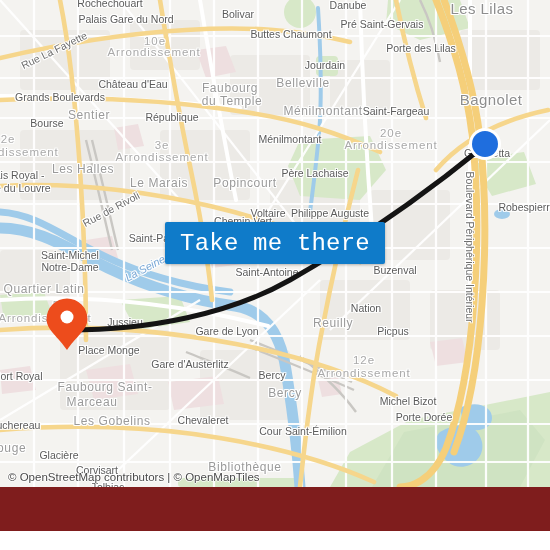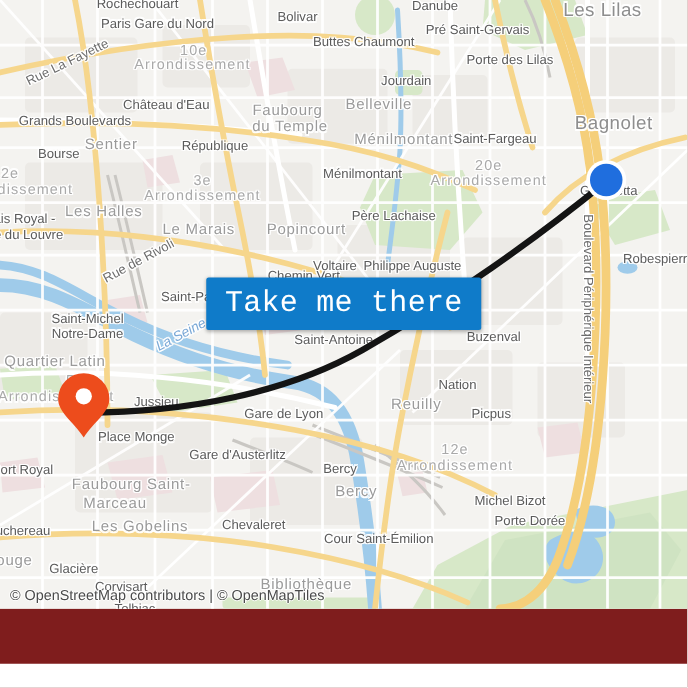--- a/index.html
+++ b/index.html
@@ -311,27 +311,27 @@
         <g stroke="#f5cf7a" fill="none" stroke-width="7" stroke-linecap="round">
           <path d="M436 0 C 452 40, 466 84, 472 134 C 478 188, 478 246, 474 300 C 470 354, 462 406, 446 448 C 432 482, 410 487, 400 487"></path>
           <path d="M444 0 C 460 42, 474 88, 480 138 C 486 192, 486 250, 482 304 C 478 358, 470 410, 454 452"></path>
         </g>
 
       </g>
     </svg>
 
     <div class="maplabels" id="map-labels">
         <span class="mlabel t-place" style="left: 110px; top: 3px;">Rochechouart</span>
-        <span class="mlabel t-place" style="left: 126px; top: 19px;">Paris Gare du Nord</span>
+        <span class="mlabel t-place" style="left: 126px; top: 19px;">Palais Gare du Nord</span>
         <span class="mlabel t-place" style="left: 238px; top: 14px;">Bolivar</span>
         <span class="mlabel t-place" style="left: 348px; top: 5px;">Danube</span>
         <span class="mlabel t-town" style="left: 482px; top: 8px;">Les Lilas</span>
         <span class="mlabel t-place" style="left: 382px; top: 24px;">Pré Saint-Gervais</span>
         <span class="mlabel t-place" style="left: 279px; top: 34px; margin-left: 12px;">Buttes Chaumont</span>
-        <span class="mlabel t-place" style="left: 408px; top: 48px;">Porte des Lilas</span>
+        <span class="mlabel t-place" style="left: 421px; top: 48px;">Porte des Lilas</span>
         <span class="mlabel t-arr" style="left: 155px; top: 41px;">10e</span>
         <span class="mlabel t-arr" style="left: 154px; top: 52px;">Arrondissement</span>
         <span class="mlabel t-street" style="left: 54px; top: 50px; transform: translate(-50%, -50%) rotate(-26deg);">Rue La Fayette</span>
         <span class="mlabel t-place" style="left: 325px; top: 65px;">Jourdain</span>
         <span class="mlabel t-place" style="left: 133px; top: 84px;">Château d'Eau</span>
         <span class="mlabel t-suburb" style="left: 230px; top: 88px;">Faubourg</span>
         <span class="mlabel t-suburb" style="left: 232px; top: 101px;">du Temple</span>
         <span class="mlabel t-suburb" style="left: 303px; top: 83px;">Belleville</span>
         <span class="mlabel t-place" style="left: 396px; top: 96px; margin-top: 15px;">Saint-Fargeau</span>
         <span class="mlabel t-town" style="left: 491px; top: 99px;">Bagnolet</span>

